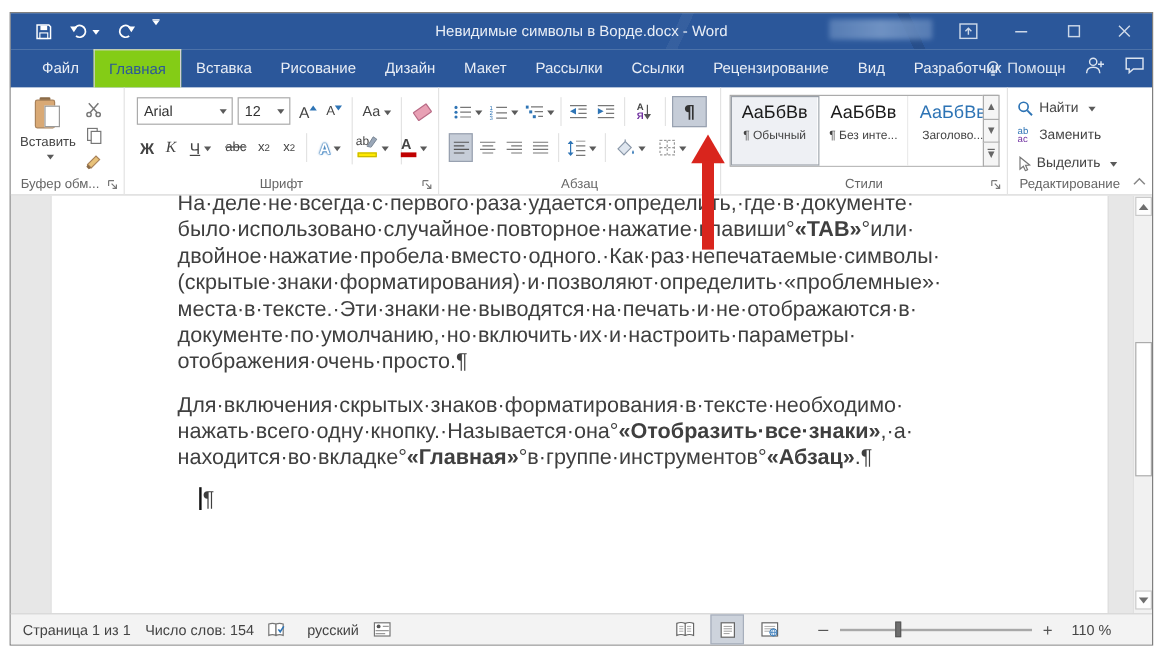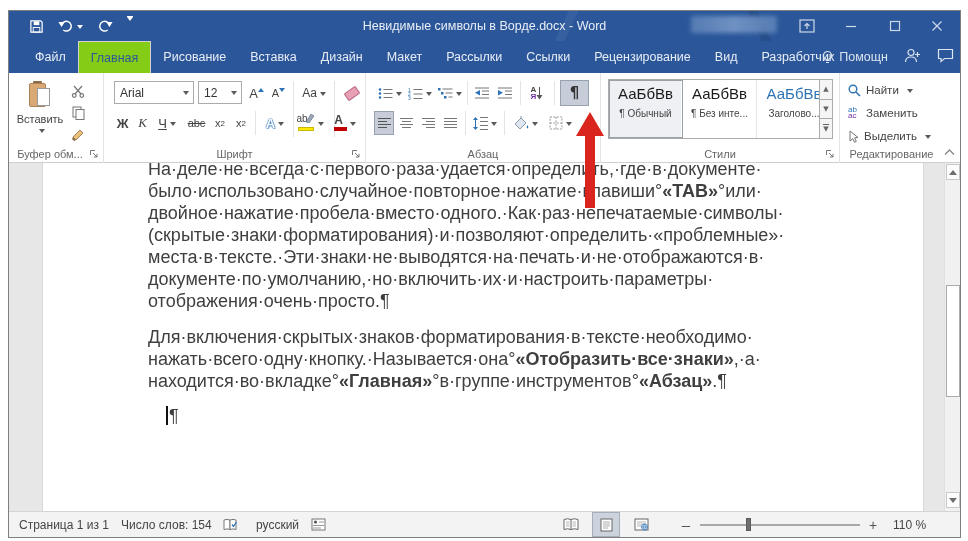--- a/index.html
+++ b/index.html
@@ -177,22 +177,22 @@
     <div class="winctl" style="right:6px;">
       <svg width="12" height="12" viewBox="0 0 12 12">
         <path d="M1.5 1.5 L10.5 10.5 M10.5 1.5 L1.5 10.5" stroke="#cdd8e8" stroke-width="1.2"></path>
       </svg>
     </div>
   </div>
 
   <div class="tabrow">
       <div class="tab">Файл</div>
       <div class="tab active">Главная</div>
+      <div class="tab">Вставка</div>
       <div class="tab">Рисование</div>
-      <div class="tab">Вставка</div>
       <div class="tab">Дизайн</div>
       <div class="tab">Макет</div>
       <div class="tab">Рассылки</div>
       <div class="tab">Ссылки</div>
       <div class="tab">Рецензирование</div>
       <div class="tab">Вид</div>
       <div class="tab">Разработчик</div>
     </div>
   <div class="tabrow-right">
     <span class="assist">

